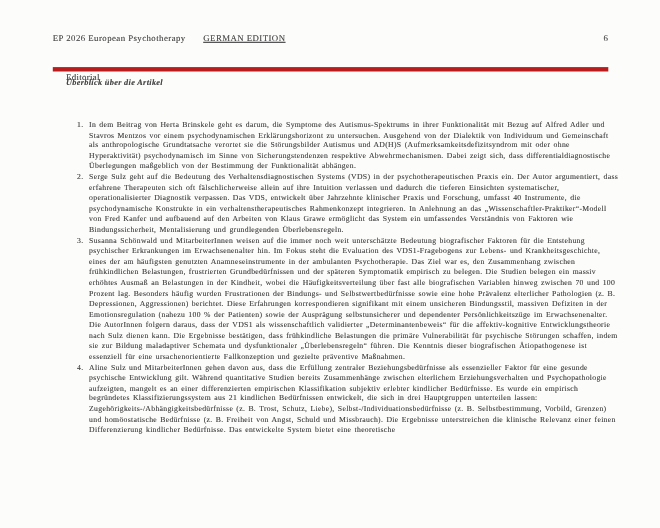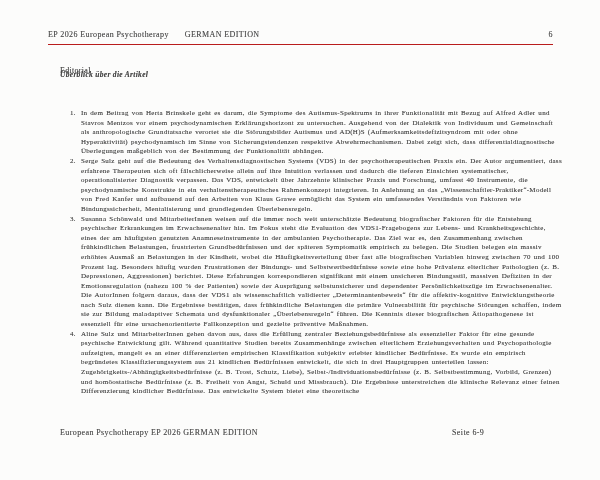--- a/index.html
+++ b/index.html
@@ -11,24 +11,24 @@
     color:#474747;
     overflow:hidden;
   }
   .scan-text{ text-shadow:0 0 0.5px rgba(80,80,80,0.55); }
 
   
   .hdr{
     position:absolute; top:30px; left:48px; right:47px;
     display:flex; align-items:baseline;
     font-size:8px; letter-spacing:0.4px; color:#4e4e4e;
-    border-bottom:1px solid #b91c1c;
-    padding-bottom:5px;
+    border-bottom:4px solid #b91c1c;
+    padding-bottom:22px;
   }
-  .hdr .edition{ margin-left:16px; }
+  .hdr .edition{ margin-left:16px;text-decoration:underline; }
   .hdr .pagenum{ margin-left:auto; }
 
   
   .editorial-title{
     position:absolute; top:66px; left:60px;
     font-size:8px; font-weight:normal; letter-spacing:0.3px;
   }
   .section-heading{
     position:absolute; top:70px; left:60px;
     font-size:7.5px; font-weight:bold; font-style:italic; letter-spacing:0.3px;
@@ -83,18 +83,14 @@
     <div class="article">
       <span class="num">3.</span>
       <span class="txt">Susanna Schönwald und MitarbeiterInnen weisen auf die immer noch weit unterschätzte Bedeutung biografischer Faktoren für die Entstehung psychischer Erkrankungen im Erwachsenenalter hin. Im Fokus steht die Evaluation des VDS1-Fragebogens zur Lebens- und Krankheitsgeschichte, eines der am häufigsten genutzten Anamneseinstrumente in der ambulanten Psychotherapie. Das Ziel war es, den Zusammenhang zwischen frühkindlichen Belastungen, frustrierten Grundbedürfnissen und der späteren Symptomatik empirisch zu belegen. Die Studien belegen ein massiv erhöhtes Ausmaß an Belastungen in der Kindheit, wobei die Häufigkeitsverteilung über fast alle biografischen Variablen hinweg zwischen 70 und 100 Prozent lag. Besonders häufig wurden Frustrationen der Bindungs- und Selbstwertbedürfnisse sowie eine hohe Prävalenz elterlicher Pathologien (z. B. Depressionen, Aggressionen) berichtet. Diese Erfahrungen korrespondieren signifikant mit einem unsicheren Bindungsstil, massiven Defiziten in der Emotionsregulation (nahezu 100 % der Patienten) sowie der Ausprägung selbstunsicherer und dependenter Persönlichkeitszüge im Erwachsenenalter. Die AutorInnen folgern daraus, dass der VDS1 als wissenschaftlich validierter „Determinantenbeweis“ für die affektiv-kognitive Entwicklungstheorie nach Sulz dienen kann. Die Ergebnisse bestätigen, dass frühkindliche Belastungen die primäre Vulnerabilität für psychische Störungen schaffen, indem sie zur Bildung maladaptiver Schemata und dysfunktionaler „Überlebensregeln“ führen. Die Kenntnis dieser biografischen Ätiopathogenese ist essenziell für eine ursachenorientierte Fallkonzeption und gezielte präventive Maßnahmen.</span>
     </div>
     <div class="article">
       <span class="num">4.</span>
       <span class="txt">Aline Sulz und MitarbeiterInnen gehen davon aus, dass die Erfüllung zentraler Beziehungsbedürfnisse als essenzieller Faktor für eine gesunde psychische Entwicklung gilt. Während quantitative Studien bereits Zusammenhänge zwischen elterlichem Erziehungsverhalten und Psychopathologie aufzeigten, mangelt es an einer differenzierten empirischen Klassifikation subjektiv erlebter kindlicher Bedürfnisse. Es wurde ein empirisch begründetes Klassifizierungssystem aus 21 kindlichen Bedürfnissen entwickelt, die sich in drei Hauptgruppen unterteilen lassen: Zugehörigkeits-/Abhängigkeitsbedürfnisse (z. B. Trost, Schutz, Liebe), Selbst-/Individuationsbedürfnisse (z. B. Selbstbestimmung, Vorbild, Grenzen) und homöostatische Bedürfnisse (z. B. Freiheit von Angst, Schuld und Missbrauch). Die Ergebnisse unterstreichen die klinische Relevanz einer feinen Differenzierung kindlicher Bedürfnisse. Das entwickelte System bietet eine theoretische</span>
     </div>
   </div>
 
-  <div class="ftr">
-    <span class="left">European Psychotherapy EP 2026 GERMAN EDITION</span>
-    <span class="right">Seite 6-9</span>
-  </div>
 
 </div>
 
 </body></html>

